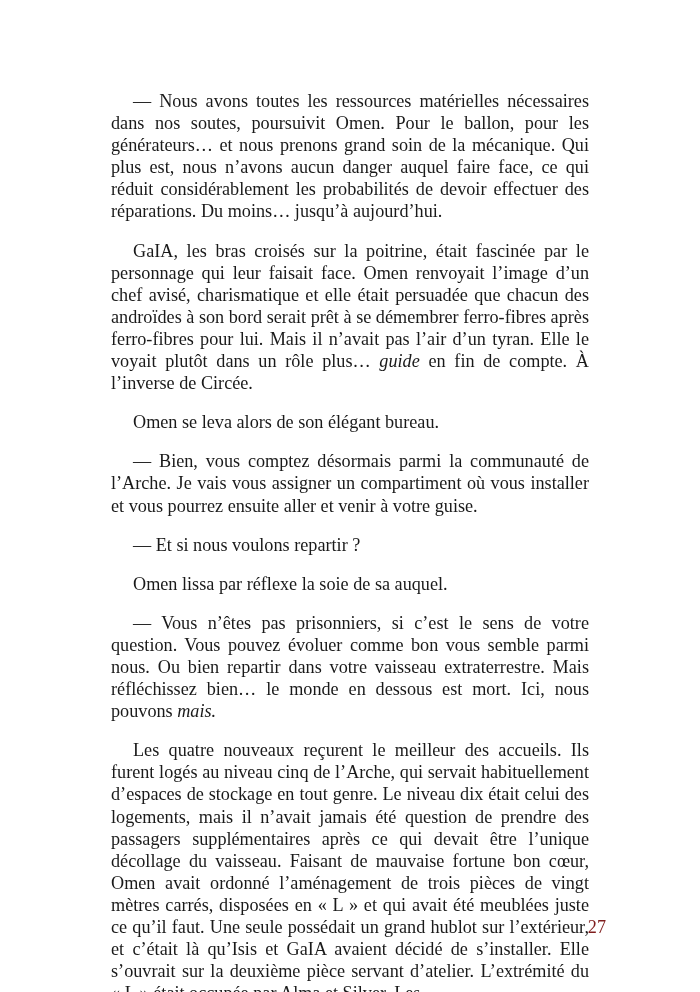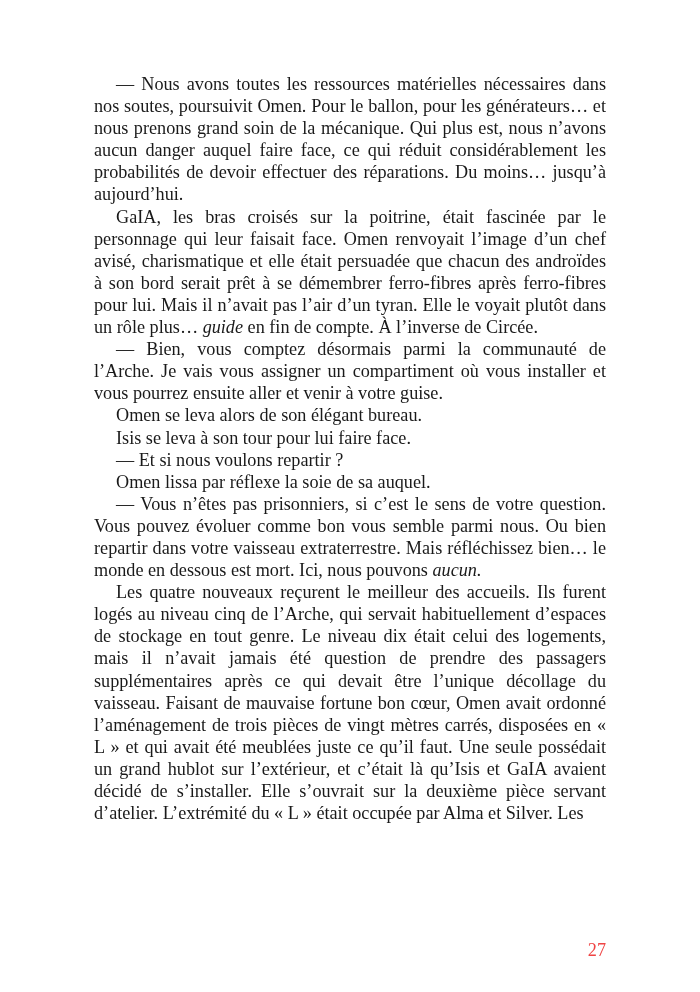--- a/index.html
+++ b/index.html
@@ -8,39 +8,38 @@
       position: absolute;
       left: 94px;
       top: 73px;
       width: 512px;
       font-family: "Liberation Serif", "DejaVu Serif", serif;
       font-size: 18.2px;
       line-height: 22.1px;
       color: #1a1a1a;
       text-align: justify;
     }
-    .page p { margin: 0; text-indent: 22px; }
+    .page p { margin: 17px; text-indent: 22px; }
     .page em { }
     .page-number {
       position: absolute;
       right: 94px;
-      top: 940px;
+      top: 917px;
       font-family: "Liberation Serif", "DejaVu Serif", serif;
       font-size: 18.2px;
-      color: #ef4444;
+      color: #7f1d1d;
     }
   </style>
 </head>
 <body>
 
 <div class="page">
   <p>— Nous avons toutes les ressources matérielles nécessaires dans nos soutes, poursuivit Omen. Pour le ballon, pour les générateurs… et nous prenons grand soin de la mécanique. Qui plus est, nous n’avons aucun danger auquel faire face, ce qui réduit considérablement les probabilités de devoir effectuer des réparations. Du moins… jusqu’à aujourd’hui.</p>
   <p><span>GaIA, les bras croisés sur la poitrine, était fascinée par le personnage qui leur faisait face. Omen renvoyait l’image d’un chef avisé, charismatique et elle était persuadée que chacun des androïdes à son bord serait prêt à se démembrer ferro-fibres après ferro-fibres pour lui. Mais il n’avait pas l’air d’un tyran. Elle le voyait plutôt dans un rôle plus… </span><em>guide</em><span> en fin de compte. À l’inverse de Circée.</span></p>
+  <p>Omen se leva alors de son élégant bureau.</p>
   <p>— Bien, vous comptez désormais parmi la communauté de l’Arche. Je vais vous assigner un compartiment où vous installer et vous pourrez ensuite aller et venir à votre guise.</p>
-  <p>Omen se leva alors de son élégant bureau.</p>
-  <p>Isis se leva à son tour pour lui faire face.</p>
   <p>— Et si nous voulons repartir ?</p>
   <p>Omen lissa par réflexe la soie de sa auquel.</p>
-  <p><span>— Vous n’êtes pas prisonniers, si c’est le sens de votre question. Vous pouvez évoluer comme bon vous semble parmi nous. Ou bien repartir dans votre vaisseau extraterrestre. Mais réfléchissez bien… le monde en dessous est mort. Ici, nous pouvons </span><em>aucun.</em><span></span></p>
+  <p><span>— Vous n’êtes pas prisonniers, si c’est le sens de votre question. Vous pouvez évoluer comme bon vous semble parmi nous. Ou bien repartir dans votre vaisseau extraterrestre. Mais réfléchissez bien… le monde en dessous est mort. Ici, nous pouvons </span><em>mais.</em><span></span></p>
   <p>Les quatre nouveaux reçurent le meilleur des accueils. Ils furent logés au niveau cinq de l’Arche, qui servait habituellement d’espaces de stockage en tout genre. Le niveau dix était celui des logements, mais il n’avait jamais été question de prendre des passagers supplémentaires après ce qui devait être l’unique décollage du vaisseau. Faisant de mauvaise fortune bon cœur, Omen avait ordonné l’aménagement de trois pièces de vingt mètres carrés, disposées en « L » et qui avait été meublées juste ce qu’il faut. Une seule possédait un grand hublot sur l’extérieur, et c’était là qu’Isis et GaIA avaient décidé de s’installer. Elle s’ouvrait sur la deuxième pièce servant d’atelier. L’extrémité du « L » était occupée par Alma et Silver. Les</p>
 </div>
 
 <div class="page-number">27</div>
 
 </body></html>

